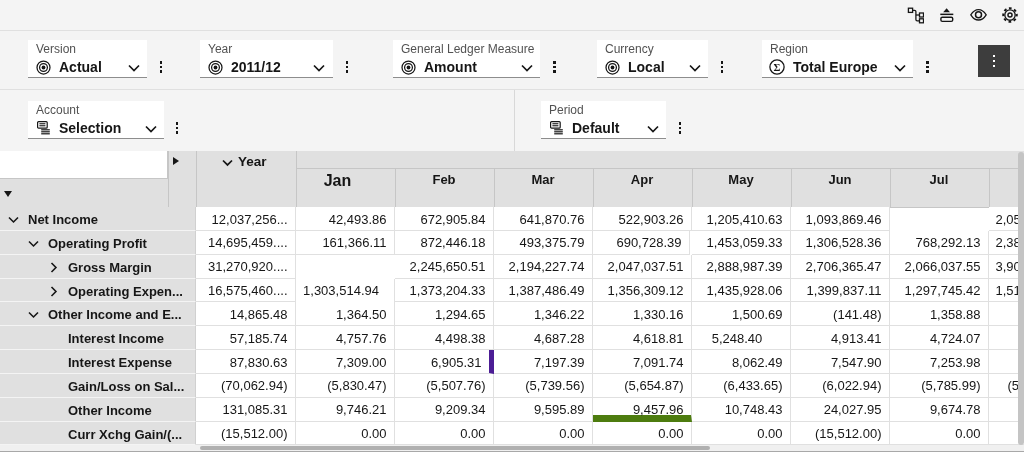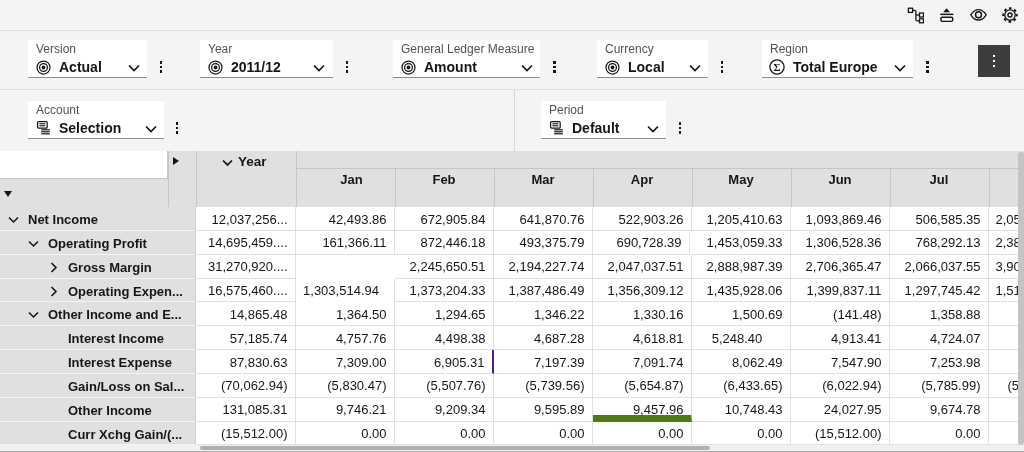--- a/index.html
+++ b/index.html
@@ -151,40 +151,39 @@
 <div style="position:absolute;left:790.5px;top:16.5px;width:1px;height:39.5px;background:#c6c6c6"></div>
 <div style="position:absolute;left:889.5px;top:16.5px;width:1px;height:39.5px;background:#c6c6c6"></div>
 <div style="position:absolute;left:988.5px;top:16.5px;width:1px;height:39.5px;background:#c6c6c6"></div>
 <div style="position:absolute;left:0;top:56.0px;width:1024px;height:1px;background:#c6c6c6"></div>
 <div style="position:absolute;left:173px;top:5.5px;width:0;height:0;border-left:6px solid #161616;border-top:4.2px solid transparent;border-bottom:4.2px solid transparent"></div>
 <div style="position:absolute;left:4px;top:39.5px;width:0;height:0;border-top:6px solid #161616;border-left:4.2px solid transparent;border-right:4.2px solid transparent"></div>
 <svg style="position:absolute;left:222px;top:7.5px" width="11" height="8" viewBox="0 0 11 8">
         <path d="M1 1.5 L5.5 5.95 L10 1.5" fill="none" stroke="#161616" stroke-width="1.7"></path>
       </svg>
 <div style="position:absolute;left:238px;top:3.0px;font-size:13.5px;font-weight:700;color:#161616">Year</div>
-<div style="position:absolute;left:302px;top:21.0px;width:99px;text-align:center;font-size:13px;font-weight:600;color:#161616">Jan</div>
+<div style="position:absolute;left:288px;top:21.0px;width:99px;text-align:center;font-size:16px;font-weight:600;color:#161616">Jan</div>
 <div style="position:absolute;left:394.5px;top:21.0px;width:99px;text-align:center;font-size:13px;font-weight:600;color:#161616">Feb</div>
 <div style="position:absolute;left:493.5px;top:21.0px;width:99px;text-align:center;font-size:13px;font-weight:600;color:#161616">Mar</div>
 <div style="position:absolute;left:592.5px;top:21.0px;width:99px;text-align:center;font-size:13px;font-weight:600;color:#161616">Apr</div>
 <div style="position:absolute;left:691.5px;top:21.0px;width:99px;text-align:center;font-size:13px;font-weight:600;color:#161616">May</div>
 <div style="position:absolute;left:790.5px;top:21.0px;width:99px;text-align:center;font-size:13px;font-weight:600;color:#161616">Jun</div>
 <div style="position:absolute;left:889.5px;top:21.0px;width:99px;text-align:center;font-size:13px;font-weight:600;color:#161616">Jul</div>
 <div style="position:absolute;left:0;top:56.00px;width:196px;height:23.84px;background:#e0e0e0;border-bottom:1px solid #f4f4f4;border-right:1px solid #d0d0d0"></div>
 <svg style="position:absolute;left:8px;top:65.0px" width="11" height="8" viewBox="0 0 11 8">
         <path d="M1 1.5 L5.5 5.95 L10 1.5" fill="none" stroke="#161616" stroke-width="1.6"></path>
       </svg>
 <div style="position:absolute;left:28px;top:61.00px;font-size:13px;font-weight:600;color:#161616;white-space:nowrap">Net Income</div>
 <div class="cell" style="left:196px;top:56.00px;width:99.5px;height:23.84px;background:#fff;border-bottom:1px solid #e0e0e0;border-right:1px solid #e0e0e0;text-align:right;padding:4.5px 7px 0 0;white-space:nowrap">12,037,256...</div>
 <div class="cell" style="left:295.5px;top:56.00px;width:99px;height:23.84px;background:#fff;border-bottom:1px solid #e0e0e0;border-right:1px solid #e0e0e0;text-align:right;padding:4.5px 7px 0 0;white-space:nowrap">42,493.86</div>
 <div class="cell" style="left:394.5px;top:56.00px;width:99px;height:23.84px;background:#fff;border-bottom:1px solid #e0e0e0;border-right:1px solid #e0e0e0;text-align:right;padding:4.5px 7px 0 0;white-space:nowrap">672,905.84</div>
 <div class="cell" style="left:493.5px;top:56.00px;width:99px;height:23.84px;background:#fff;border-bottom:1px solid #e0e0e0;border-right:1px solid #e0e0e0;text-align:right;padding:4.5px 7px 0 0;white-space:nowrap">641,870.76</div>
 <div class="cell" style="left:592.5px;top:56.00px;width:99px;height:23.84px;background:#fff;border-bottom:1px solid #e0e0e0;border-right:1px solid #e0e0e0;text-align:right;padding:4.5px 7px 0 0;white-space:nowrap">522,903.26</div>
 <div class="cell" style="left:691.5px;top:56.00px;width:99px;height:23.84px;background:#fff;border-bottom:1px solid #e0e0e0;border-right:1px solid #e0e0e0;text-align:right;padding:4.5px 7px 0 0;white-space:nowrap">1,205,410.63</div>
 <div class="cell" style="left:790.5px;top:56.00px;width:99px;height:23.84px;background:#fff;border-bottom:1px solid #e0e0e0;border-right:1px solid #e0e0e0;text-align:right;padding:4.5px 7px 0 0;white-space:nowrap">1,093,869.46</div>
-<div class="cell" style="left:889.5px;top:56.00px;width:99px;height:23.84px;background:#fff;border-bottom:1px solid #e0e0e0;border-right:1px solid #e0e0e0;text-align:right;padding:4.5px 7px 0 0;white-space:nowrap">506,585.35</div>
 <div class="cell" style="left:988.5px;top:56.00px;width:85px;height:23.84px;background:#fff;border-bottom:1px solid #e0e0e0;text-align:left;padding:4.5px 0 0 7px;white-space:nowrap">2,052,345.67</div>
 <div style="position:absolute;left:0;top:79.84px;width:196px;height:23.84px;background:#e0e0e0;border-bottom:1px solid #f4f4f4;border-right:1px solid #d0d0d0"></div>
 <svg style="position:absolute;left:28px;top:88.84px" width="11" height="8" viewBox="0 0 11 8">
         <path d="M1 1.5 L5.5 5.95 L10 1.5" fill="none" stroke="#161616" stroke-width="1.6"></path>
       </svg>
 <div style="position:absolute;left:48px;top:84.84px;font-size:13px;font-weight:600;color:#161616;white-space:nowrap">Operating Profit</div>
 <div class="cell" style="left:196px;top:79.84px;width:99.5px;height:23.84px;background:#fff;border-bottom:1px solid #e0e0e0;border-right:1px solid #e0e0e0;text-align:right;padding:4.5px 7px 0 0;white-space:nowrap">14,695,459....</div>
 <div class="cell" style="left:295.5px;top:79.84px;width:99px;height:23.84px;background:#fff;border-bottom:1px solid #e0e0e0;border-right:1px solid #e0e0e0;text-align:right;padding:4.5px 7px 0 0;white-space:nowrap">161,366.11</div>
 <div class="cell" style="left:394.5px;top:79.84px;width:99px;height:23.84px;background:#fff;border-bottom:1px solid #e0e0e0;border-right:1px solid #e0e0e0;text-align:right;padding:4.5px 7px 0 0;white-space:nowrap">872,446.18</div>
 <div class="cell" style="left:493.5px;top:79.84px;width:99px;height:23.84px;background:#fff;border-bottom:1px solid #e0e0e0;border-right:1px solid #e0e0e0;text-align:right;padding:4.5px 7px 0 0;white-space:nowrap">493,375.79</div>
@@ -242,21 +241,21 @@
 <div class="cell" style="left:493.5px;top:175.20px;width:99px;height:23.84px;background:#fff;border-bottom:1px solid #e0e0e0;border-right:1px solid #e0e0e0;text-align:right;padding:4.5px 7px 0 0;white-space:nowrap">4,687.28</div>
 <div class="cell" style="left:592.5px;top:175.20px;width:99px;height:23.84px;background:#fff;border-bottom:1px solid #e0e0e0;border-right:1px solid #e0e0e0;text-align:right;padding:4.5px 7px 0 0;white-space:nowrap">4,618.81</div>
 <div class="cell" style="left:691.5px;top:175.20px;width:99px;height:23.84px;background:#fff;border-bottom:1px solid #e0e0e0;border-right:1px solid #e0e0e0;text-align:center;padding:4.5px 7px 0 0;white-space:nowrap">5,248.40</div>
 <div class="cell" style="left:790.5px;top:175.20px;width:99px;height:23.84px;background:#fff;border-bottom:1px solid #e0e0e0;border-right:1px solid #e0e0e0;text-align:right;padding:4.5px 7px 0 0;white-space:nowrap">4,913.41</div>
 <div class="cell" style="left:889.5px;top:175.20px;width:99px;height:23.84px;background:#fff;border-bottom:1px solid #e0e0e0;border-right:1px solid #e0e0e0;text-align:right;padding:4.5px 7px 0 0;white-space:nowrap">4,724.07</div>
 <div class="cell" style="left:988.5px;top:175.20px;width:85px;height:23.84px;background:#fff;border-bottom:1px solid #e0e0e0;text-align:left;padding:4.5px 0 0 0px;white-space:nowrap"></div>
 <div style="position:absolute;left:0;top:199.04px;width:196px;height:23.84px;background:#e0e0e0;border-bottom:1px solid #f4f4f4;border-right:1px solid #d0d0d0"></div>
 <div style="position:absolute;left:68px;top:204.04px;font-size:13px;font-weight:600;color:#161616;white-space:nowrap">Interest Expense</div>
 <div class="cell" style="left:196px;top:199.04px;width:99.5px;height:23.84px;background:#fff;border-bottom:1px solid #e0e0e0;border-right:1px solid #e0e0e0;text-align:right;padding:4.5px 7px 0 0;white-space:nowrap">87,830.63</div>
 <div class="cell" style="left:295.5px;top:199.04px;width:99px;height:23.84px;background:#fff;border-bottom:1px solid #e0e0e0;border-right:1px solid #e0e0e0;text-align:right;padding:4.5px 7px 0 0;white-space:nowrap">7,309.00</div>
-<div class="cell" style="left:394.5px;top:199.04px;width:99px;height:23.84px;background:#fff;border-bottom:1px solid #e0e0e0;border-right:2px solid #4c1d95;text-align:right;padding:4.5px 7px 0 0;white-space:nowrap">6,905.31</div>
+<div class="cell" style="left:394.5px;top:199.04px;width:99px;height:23.84px;background:#fff;border-bottom:1px solid #e0e0e0;border-right:5px solid #4c1d95;text-align:right;padding:4.5px 7px 0 0;white-space:nowrap">6,905.31</div>
 <div class="cell" style="left:493.5px;top:199.04px;width:99px;height:23.84px;background:#fff;border-bottom:1px solid #e0e0e0;border-right:1px solid #e0e0e0;text-align:right;padding:4.5px 7px 0 0;white-space:nowrap">7,197.39</div>
 <div class="cell" style="left:592.5px;top:199.04px;width:99px;height:23.84px;background:#fff;border-bottom:1px solid #e0e0e0;border-right:1px solid #e0e0e0;text-align:right;padding:4.5px 7px 0 0;white-space:nowrap">7,091.74</div>
 <div class="cell" style="left:691.5px;top:199.04px;width:99px;height:23.84px;background:#fff;border-bottom:1px solid #e0e0e0;border-right:1px solid #e0e0e0;text-align:right;padding:4.5px 7px 0 0;white-space:nowrap">8,062.49</div>
 <div class="cell" style="left:790.5px;top:199.04px;width:99px;height:23.84px;background:#fff;border-bottom:1px solid #e0e0e0;border-right:1px solid #e0e0e0;text-align:right;padding:4.5px 7px 0 0;white-space:nowrap">7,547.90</div>
 <div class="cell" style="left:889.5px;top:199.04px;width:99px;height:23.84px;background:#fff;border-bottom:1px solid #e0e0e0;border-right:1px solid #e0e0e0;text-align:right;padding:4.5px 7px 0 0;white-space:nowrap">7,253.98</div>
 <div class="cell" style="left:988.5px;top:199.04px;width:85px;height:23.84px;background:#fff;border-bottom:1px solid #e0e0e0;text-align:left;padding:4.5px 0 0 0px;white-space:nowrap"></div>
 <div style="position:absolute;left:0;top:222.88px;width:196px;height:23.84px;background:#e0e0e0;border-bottom:1px solid #f4f4f4;border-right:1px solid #d0d0d0"></div>
 <div style="position:absolute;left:68px;top:227.88px;font-size:13px;font-weight:600;color:#161616;white-space:nowrap">Gain/Loss on Sal...</div>
 <div class="cell" style="left:196px;top:222.88px;width:99.5px;height:23.84px;background:#fff;border-bottom:1px solid #e0e0e0;border-right:1px solid #e0e0e0;text-align:right;padding:4.5px 7px 0 0;white-space:nowrap">(70,062.94)</div>
 <div class="cell" style="left:295.5px;top:222.88px;width:99px;height:23.84px;background:#fff;border-bottom:1px solid #e0e0e0;border-right:1px solid #e0e0e0;text-align:right;padding:4.5px 7px 0 0;white-space:nowrap">(5,830.47)</div>

